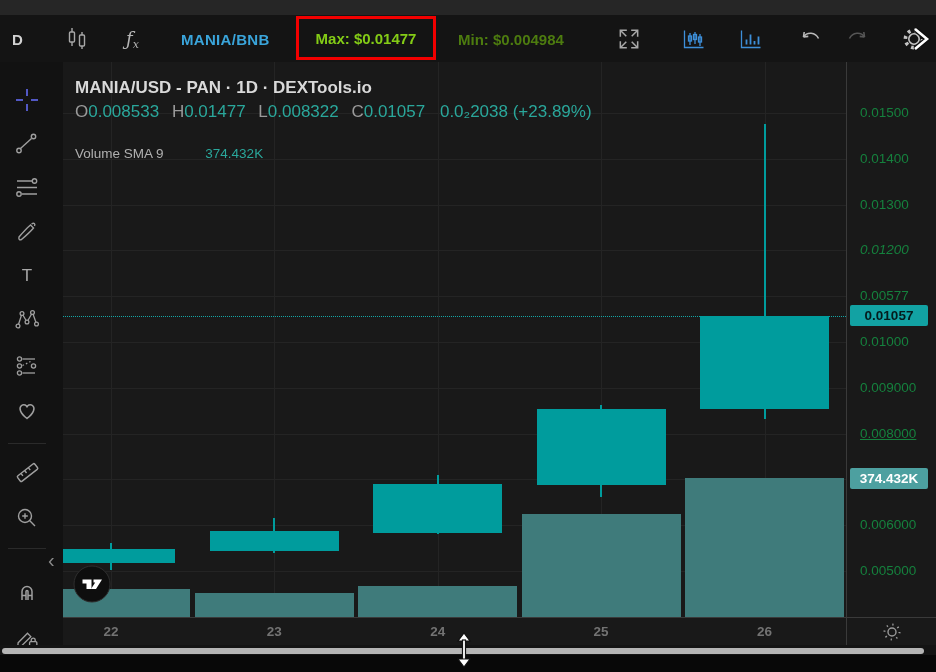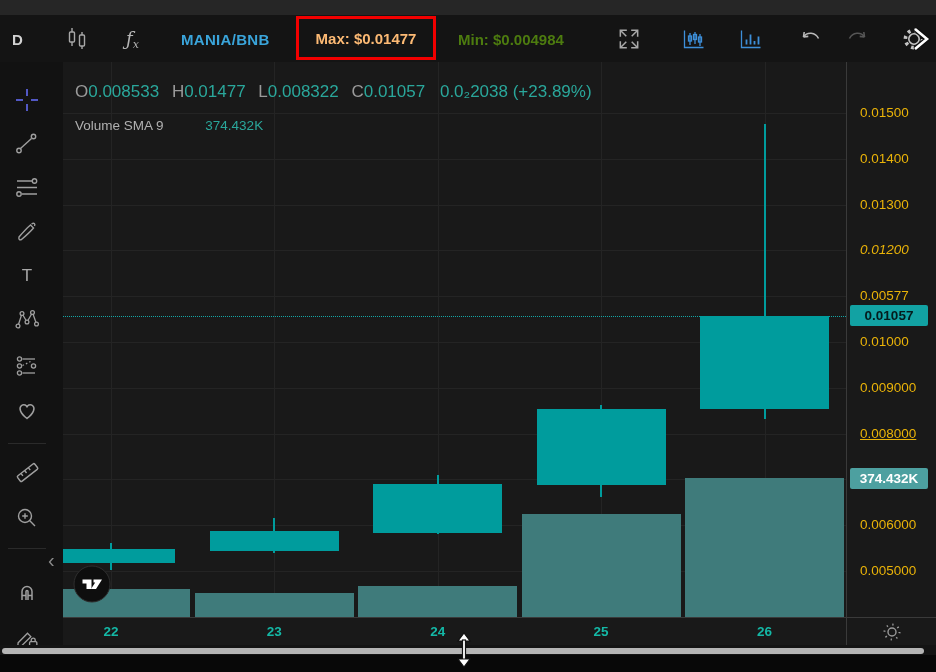--- a/index.html
+++ b/index.html
@@ -11,50 +11,50 @@
   
   .top-strip{left:0;top:0;width:936px;height:15px;background:#262626}
   .toolbar{left:0;top:15px;width:936px;height:47px;background:#141414;border-bottom:1px solid #232323}
   .tb{position:absolute;top:50%;transform:translateY(-50%)}
   .interval{left:12px;color:#d2d2d2;font-size:15px;font-weight:bold}
   .fx{left:126px;color:#b5b5b5;font-size:18px;font-style:italic;font-family:"DejaVu Serif",serif}
   .fx .sub{font-size:11px;vertical-align:-3px}
   .pair{left:181px;color:#3aa5db;font-size:15px;font-weight:bold;letter-spacing:.3px}
   .max-box{left:296px;top:1px;width:140px;height:44px;border:3px solid #f20000;box-sizing:border-box;
            display:flex;align-items:center;justify-content:center;transform:none}
-  .max-txt{color:#fdba74;font-size:15px;font-weight:bold}
+  .max-txt{color:#84cc16;font-size:15px;font-weight:bold}
   .min-txt{left:458px;color:#4d7c0f;font-size:15px;font-weight:bold}
 
   
   .sidebar{left:0;top:62px;width:63px;height:586px;background:#121212}
   .tool{position:absolute;left:11px;width:32px;height:32px;display:flex;align-items:center;justify-content:center}
   .tool-divider{position:absolute;left:8px;width:38px;height:1px;background:#2a2a2a}
   .chevron{left:48px;top:550px;color:#8a8a8a;font-size:20px;line-height:20px}
   .text-tool{color:#a8a8a8;font-size:17px}
 
   
   .pane{left:63px;top:62px;width:783px;height:555px;background:#191919;overflow:hidden}
   .legend{position:absolute;left:12px;top:16px;z-index:10;white-space:nowrap}
   .legend .title{color:#d9d9d9;font-size:17px;font-weight:600}
   .legend .row2{margin-top:4px;font-size:17px}
-  .legend .row3{margin-top:16px;font-size:13.5px}
+  .legend .row3{margin-top:24px;font-size:13.5px}
   .lab{color:#9a9a9a}
   .val{color:#2aa79b}
   .vol-val{margin-left:38px}
   .tv-logo{position:absolute;left:10px;top:503px;z-index:10}
 
   
   .price-axis{left:846px;top:62px;width:90px;height:555px;background:#191919;border-left:1px solid #3a3a3a;box-sizing:border-box}
-  .ptick{position:absolute;left:13px;color:#eab308;font-size:13.5px}
+  .ptick{position:absolute;left:13px;color:#15803d;font-size:13.5px}
   .badge{position:absolute;left:3px;width:78px;height:21px;line-height:21px;text-align:center;
          font-size:13.5px;font-weight:bold;border-radius:2px;z-index:5}
   .price-badge{background:#12a2a3;color:#041c1d}
   .vol-badge{background:#4da0a0;color:#ffffff}
   .time-axis{left:63px;top:617px;width:783px;height:28px;background:#191919;border-top:1px solid #3a3a3a;box-sizing:border-box}
-  .ttick{position:absolute;top:6px;color:#14b8a6;font-size:13.5px;font-weight:600;transform:translateX(-50%)}
+  .ttick{position:absolute;top:6px;color:#737373;font-size:13.5px;font-weight:600;transform:translateX(-50%)}
   .axis-corner{left:846px;top:617px;width:90px;height:28px;background:#191919;border-top:1px solid #3a3a3a;
                border-left:1px solid #3a3a3a;box-sizing:border-box;display:flex;align-items:center;justify-content:center}
 
   
   .scroll-row{left:0;top:645px;width:936px;height:10px;background:#141414}
   .scrollbar{position:absolute;left:2px;top:3px;width:922px;height:6px;background:#b5b5b5;border-radius:3px}
   .bottom-strip{left:0;top:655px;width:936px;height:17px;background:#080808}
   .resize-cursor{left:452px;top:631px;z-index:50;pointer-events:none}
   .gear-wrap{left:898px;width:34px;height:34px}
 </style>
@@ -248,20 +248,21 @@
         <path d="M16.6 16 v-1.4 a1.9 1.9 0 0 1 3.8 0 V16"></path>
       </g>
     </svg>
   </div>
 </div>
 
 <div class="abs chevron">‹</div>
 
 <div class="abs pane" id="pane">
   <div class="legend">
+    <div class="title">MANIA/USD - PAN · 1D · DEXTools.io</div>
     <div class="row2">
       <span class="lab">O</span><span class="val">0.008533</span>
       <span class="lab" style="margin-left:8px">H</span><span class="val">0.01477</span>
       <span class="lab" style="margin-left:8px">L</span><span class="val">0.008322</span>
       <span class="lab" style="margin-left:8px">C</span><span class="val">0.01057</span>
       <span class="val" style="margin-left:10px">0.0₂2038 (+23.89%)</span>
     </div>
     <div class="row3">
       <span class="lab" style="color:#b0b0b0">Volume SMA 9</span>
       <span class="val vol-val">374.432K</span>

